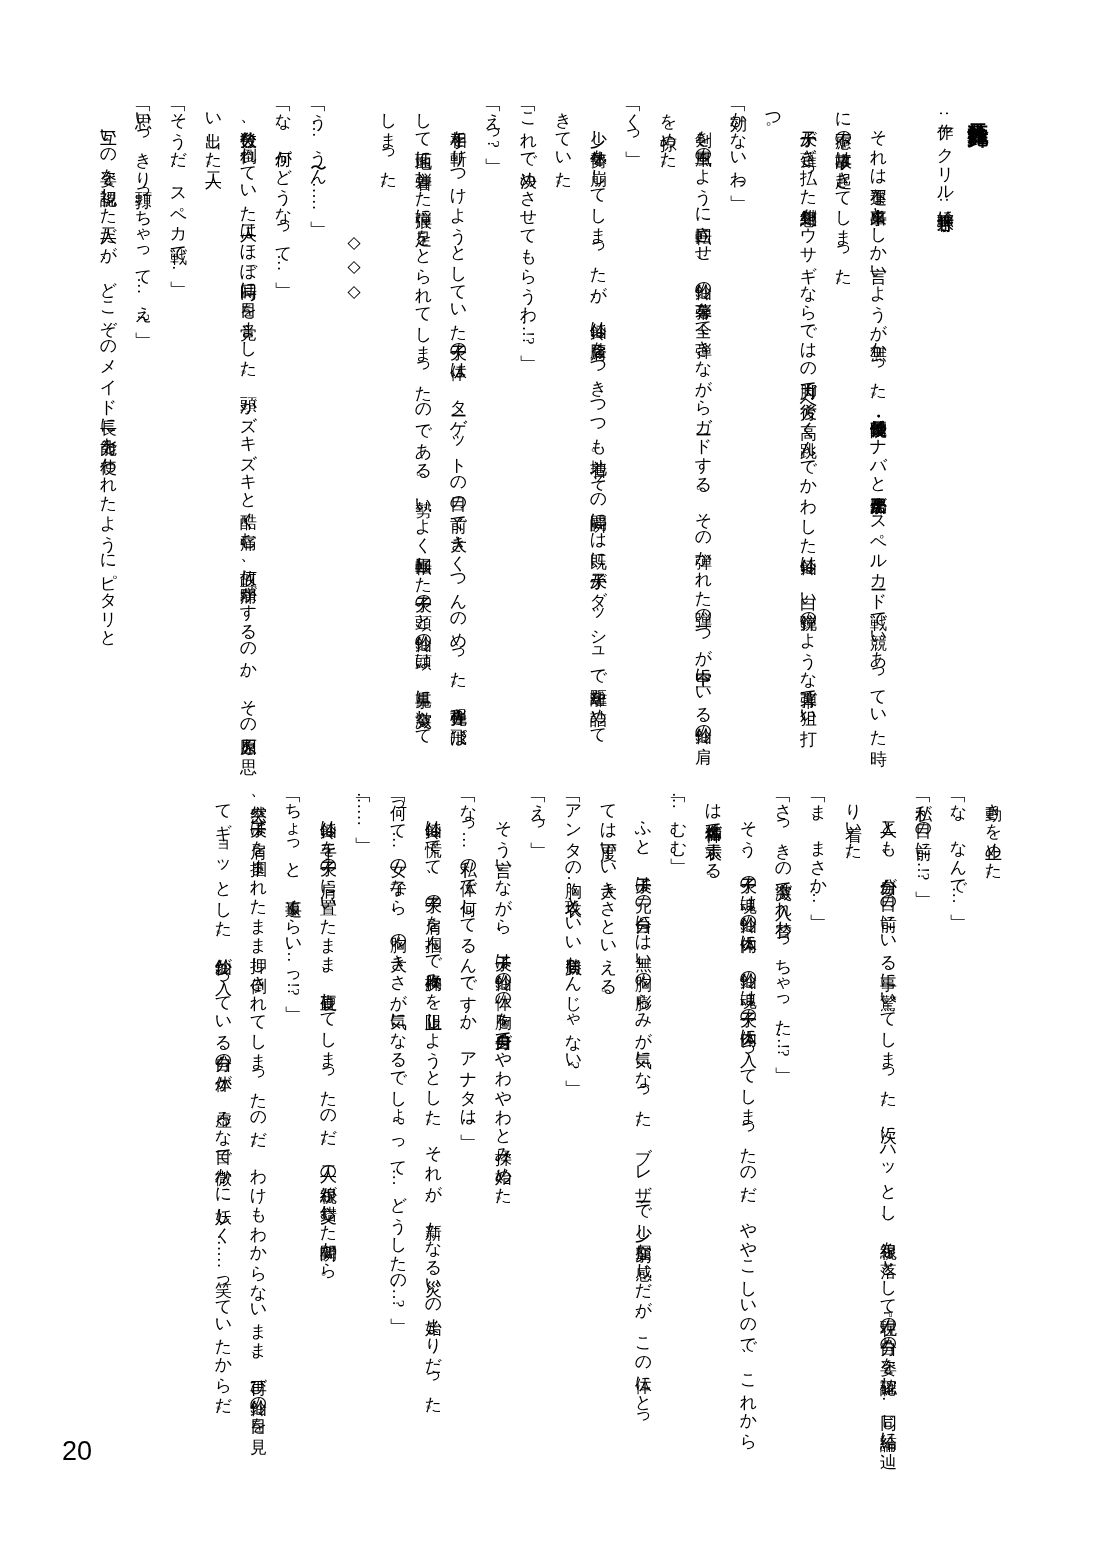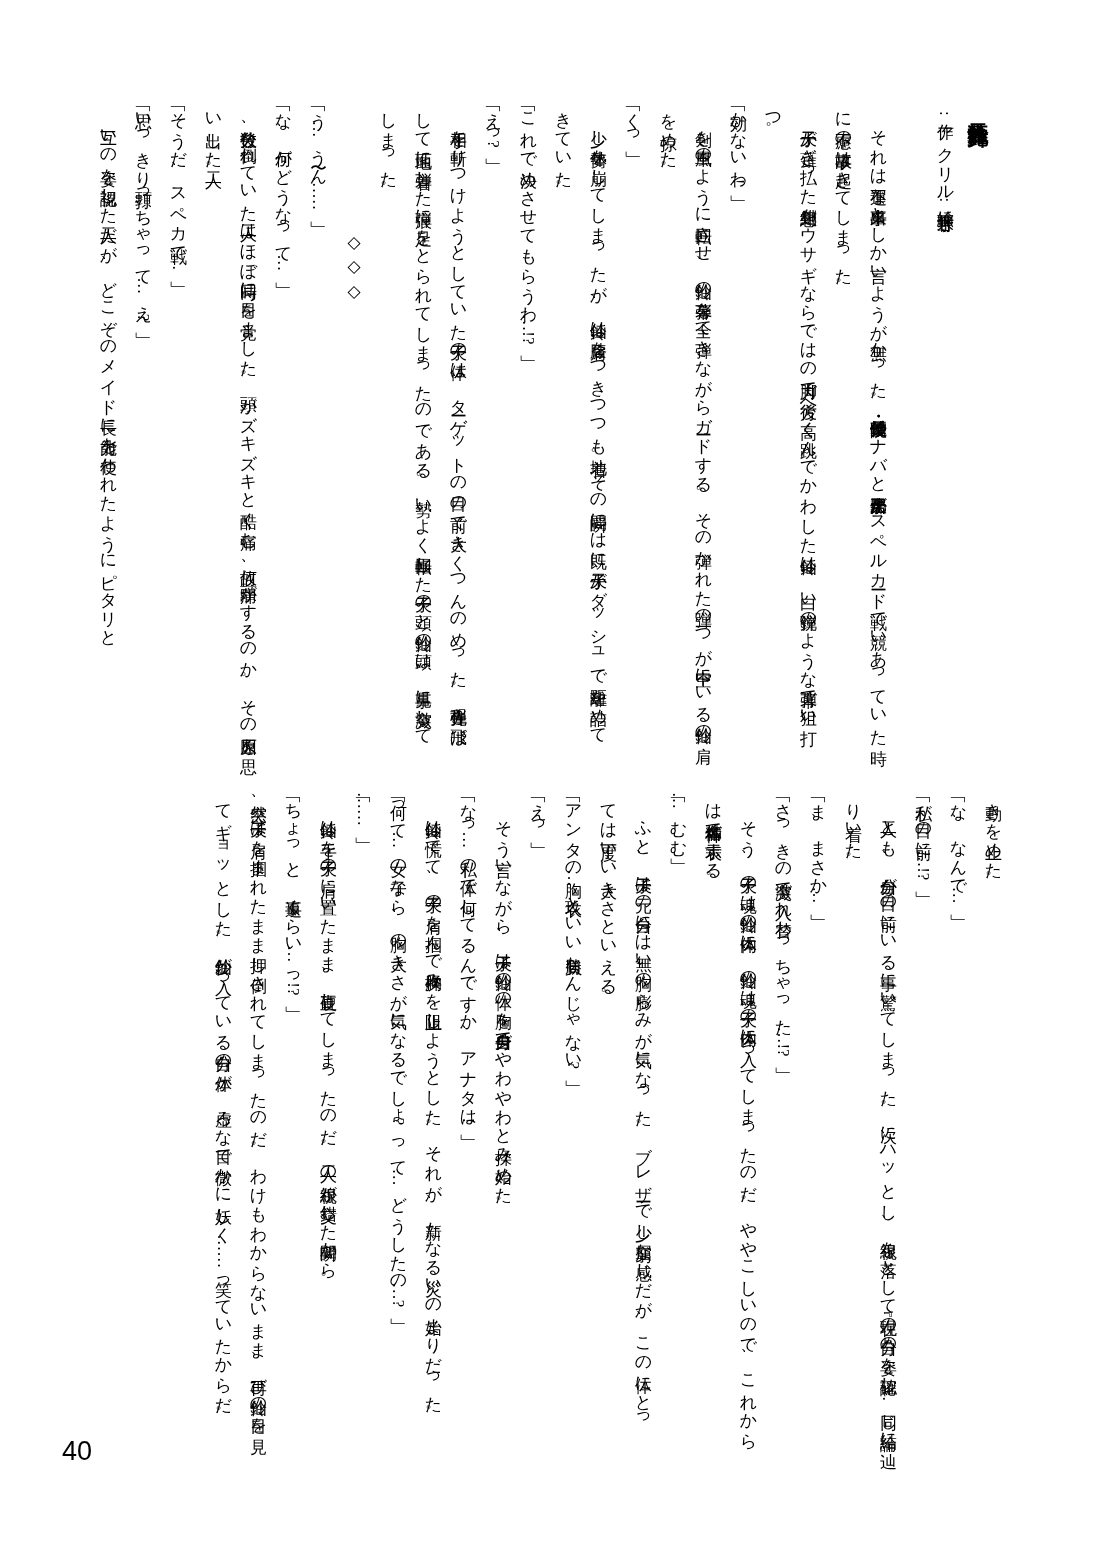--- a/index.html
+++ b/index.html
@@ -92,15 +92,15 @@
     <p class="indent">そう言いながら、天子は鈴仙の体の胸を自分自身でやわやわと揉み始めた。</p>
     <p>「なっ…私の体で何してるんですか、アナタは!」</p>
     <p class="indent">鈴仙は慌てて、天子の肩を掴んで胸揉みを阻止しようとした。それが、新たなる災いの始まりだった。</p>
     <p>「何って…女の子なら、胸の大きさが気になるでしょ? って…どうしたの…?」</p>
     <p>「……」</p>
     <p class="indent">鈴仙は手を天子の肩に置いたまま、硬直してしまったのだ。二人の視線が交錯した瞬間から。</p>
     <p>「ちょっと、返事くらい…っ!?」</p>
     <p>突然、天子は肩を掴まれたまま押し倒されてしまったのだ。わけもわからないまま、再び鈴仙の目を見てギョッとした。鈴仙が入っている自分の体が、虚ろな目で微かに妖しく……笑っていたからだ。</p>
   </div>
 
-  <div class="page-number">40</div>
+  <div class="page-number">20</div>
 
 </div>
 
 </body></html>

